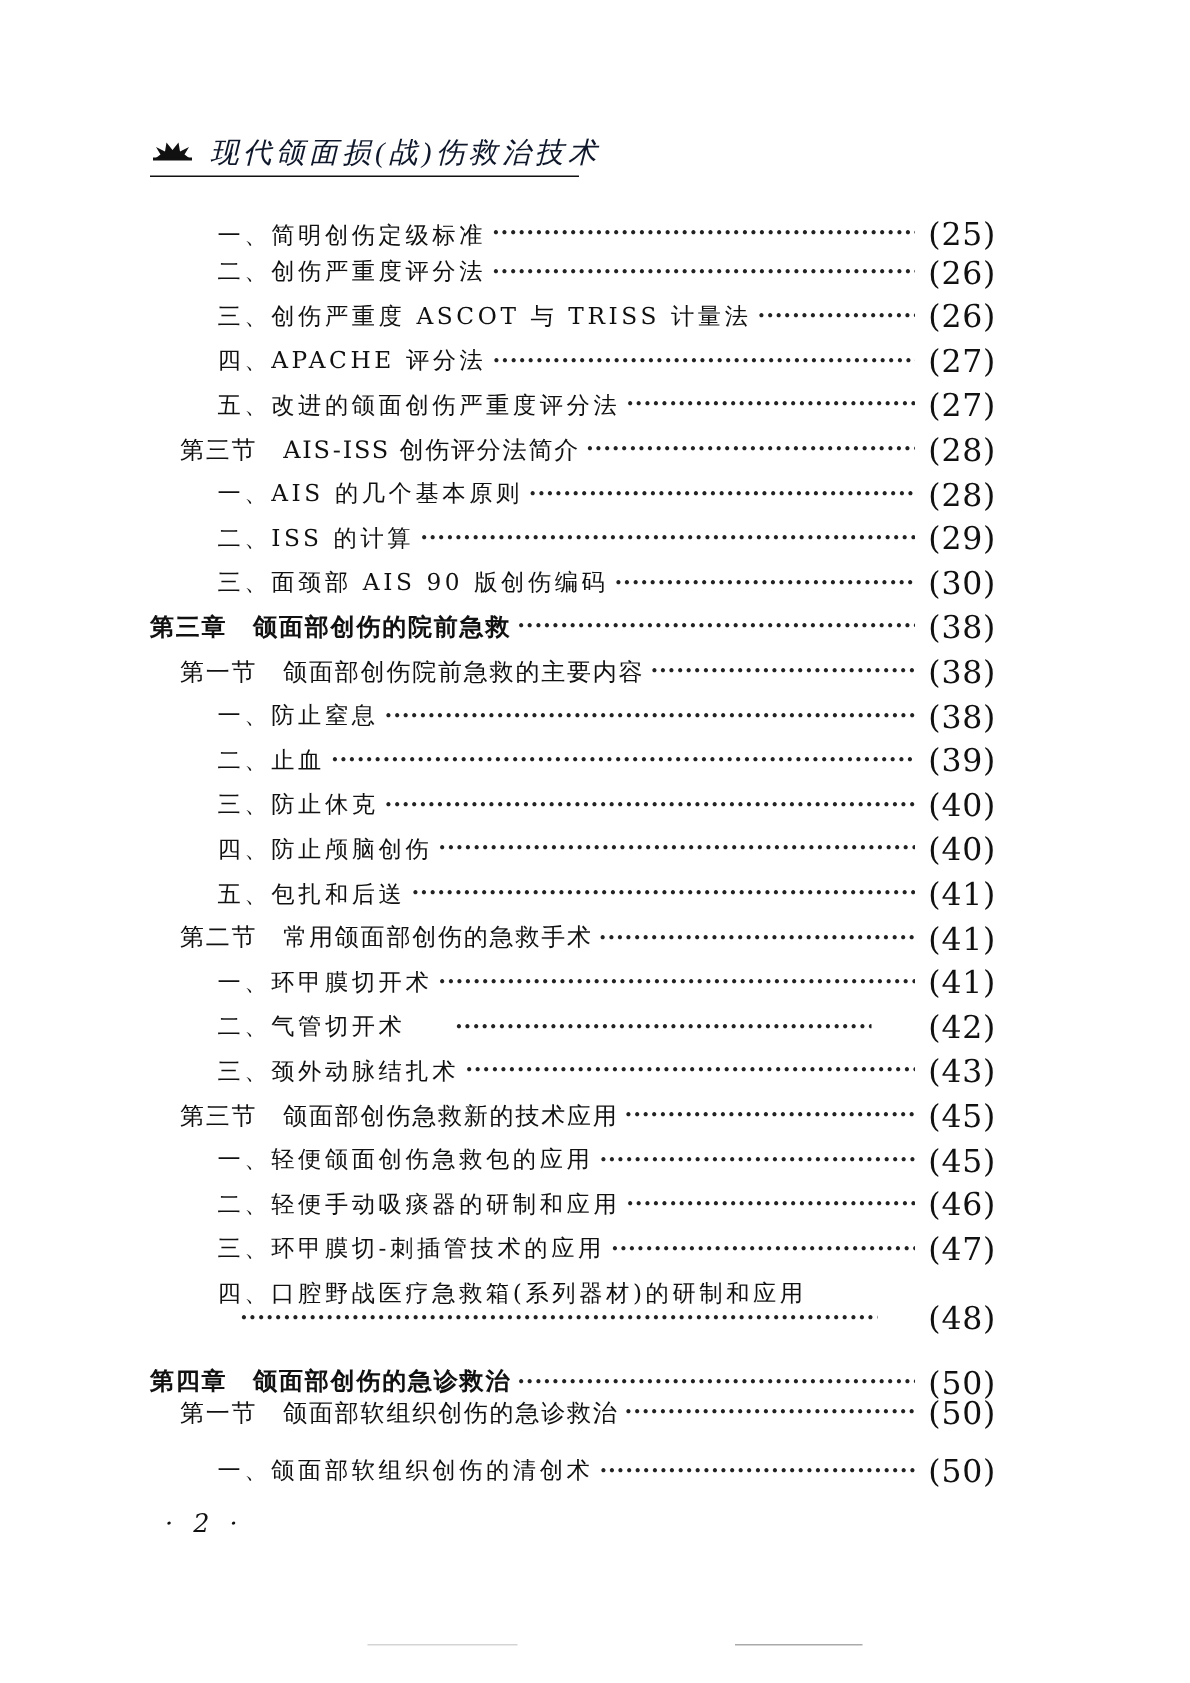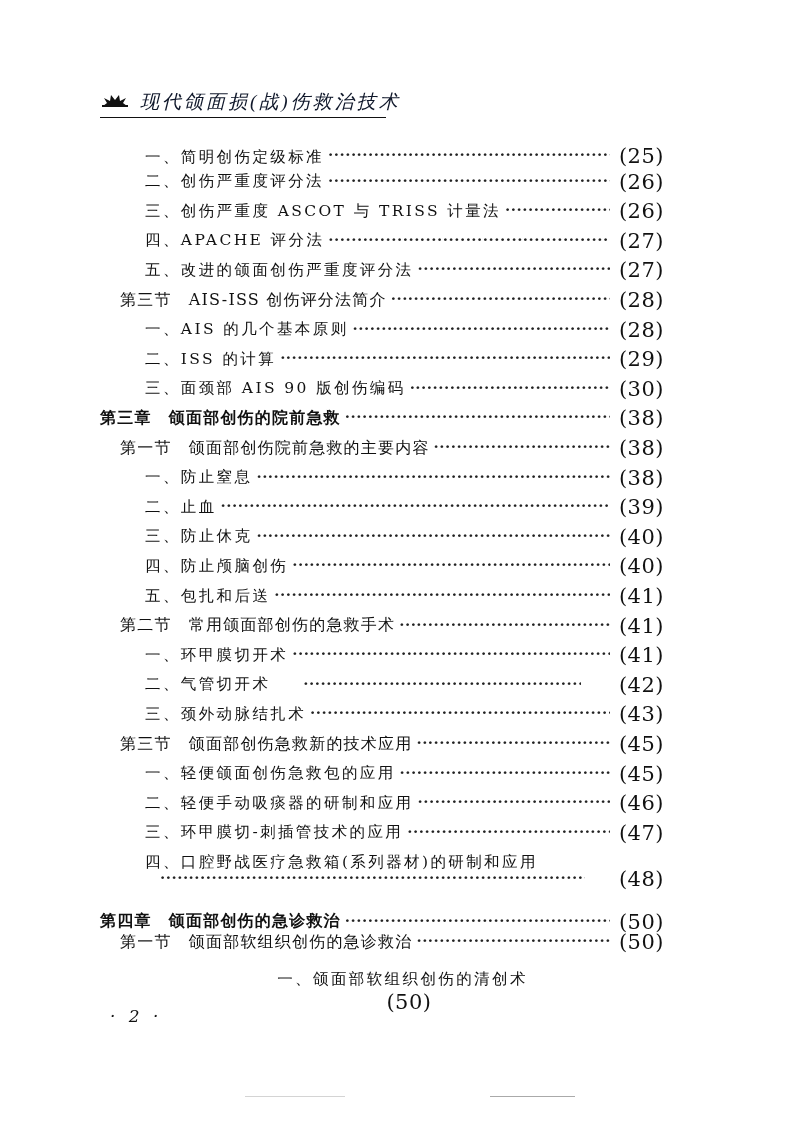--- a/index.html
+++ b/index.html
@@ -169,21 +169,21 @@
     <div class="row chapter" style="left: 100px; top: 769.6px; width: 564px;">
       <span class="label">第四章　颌面部创伤的急诊救治</span>
       <span class="dots"></span>
       <span class="page">(50)</span>
     </div>
     <div class="row section" style="left: 120px; top: 790px; width: 544px;">
       <span class="label">第一节　颌面部软组织创伤的急诊救治</span>
       <span class="dots"></span>
       <span class="page">(50)</span>
     </div>
-    <div class="row item" style="left: 145px; top: 828.8px; width: 519px; flex-direction: column;">
+    <div class="row item" style="left: 145px; top: 828.8px; width: 519px;">
       <span class="label">一、颌面部软组织创伤的清创术</span>
       <span class="dots"></span>
       <span class="page">(50)</span>
     </div>
   </div>
 
 <div class="footer">· 2 ·</div>
 
 <div class="scan-noise" style="left:245px;width:100px;opacity:.25"></div>
 <div class="scan-noise" style="left:490px;width:85px;"></div>

